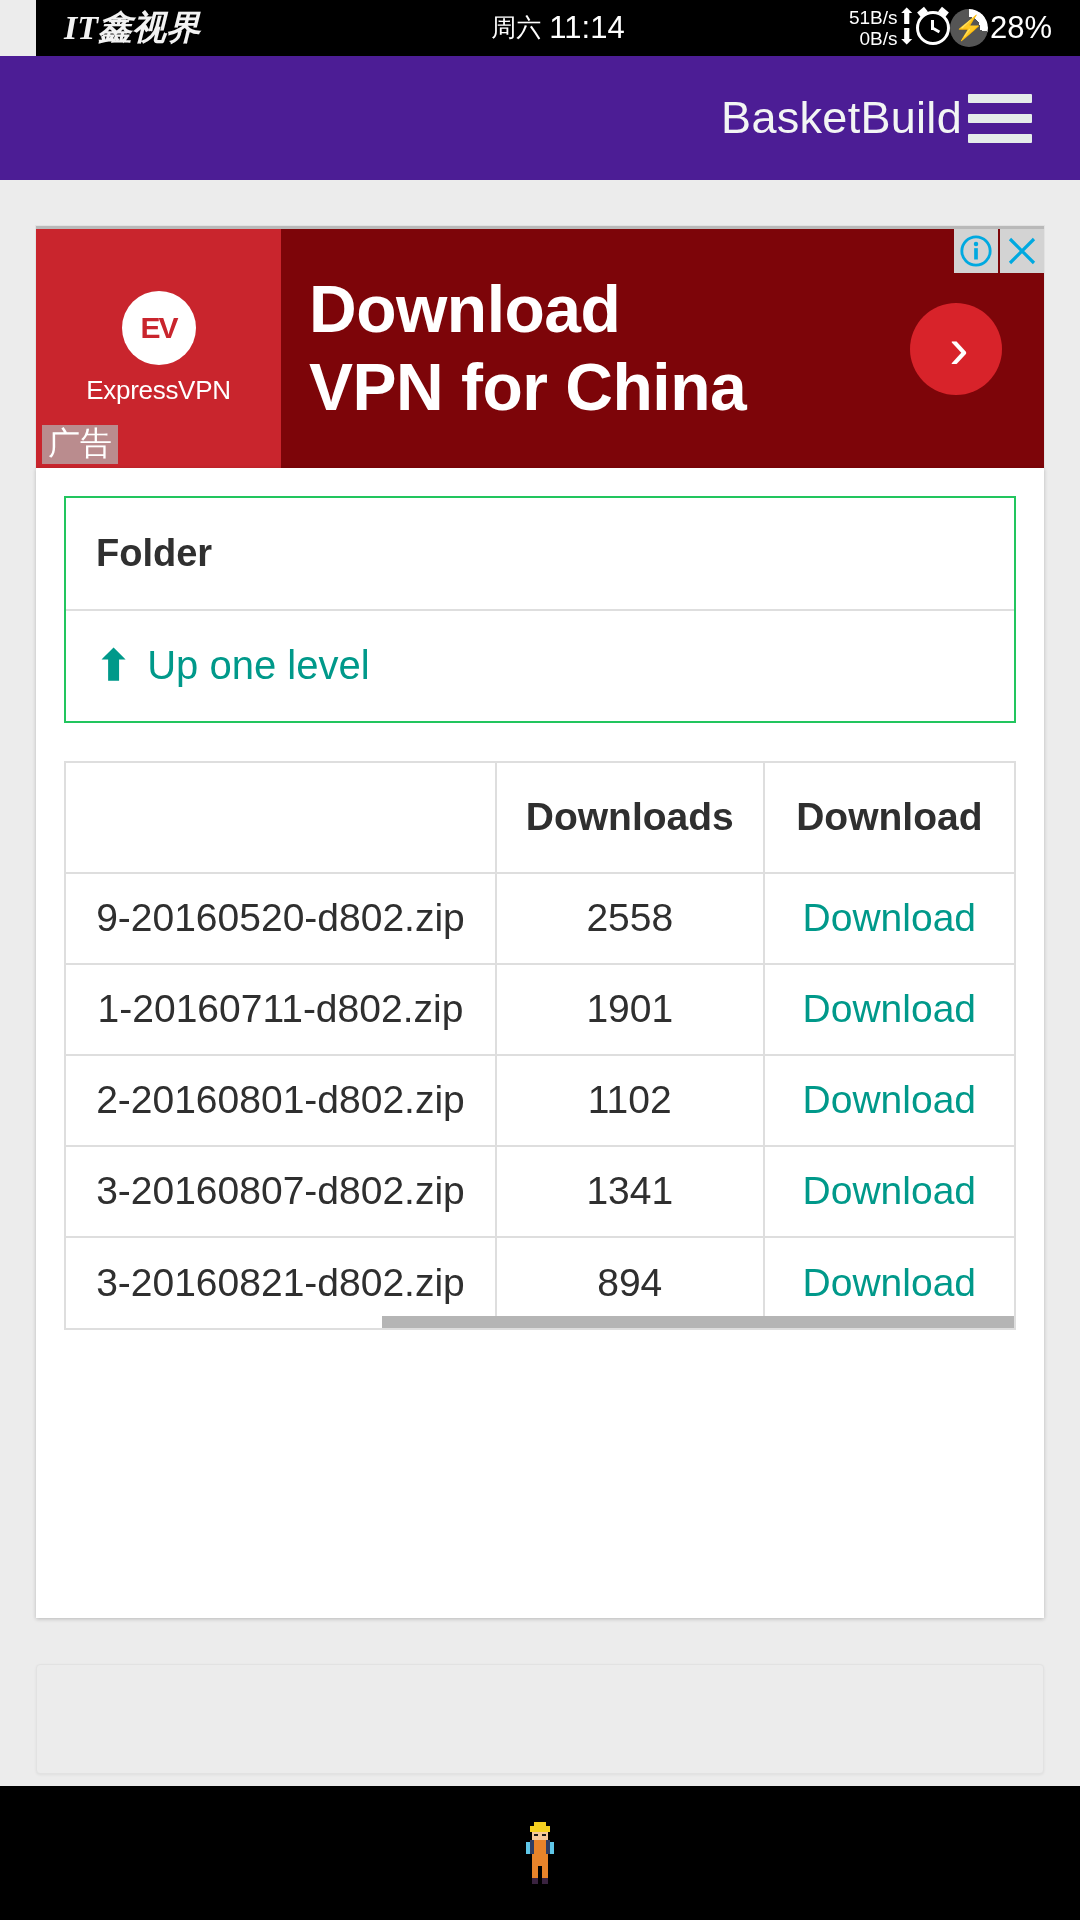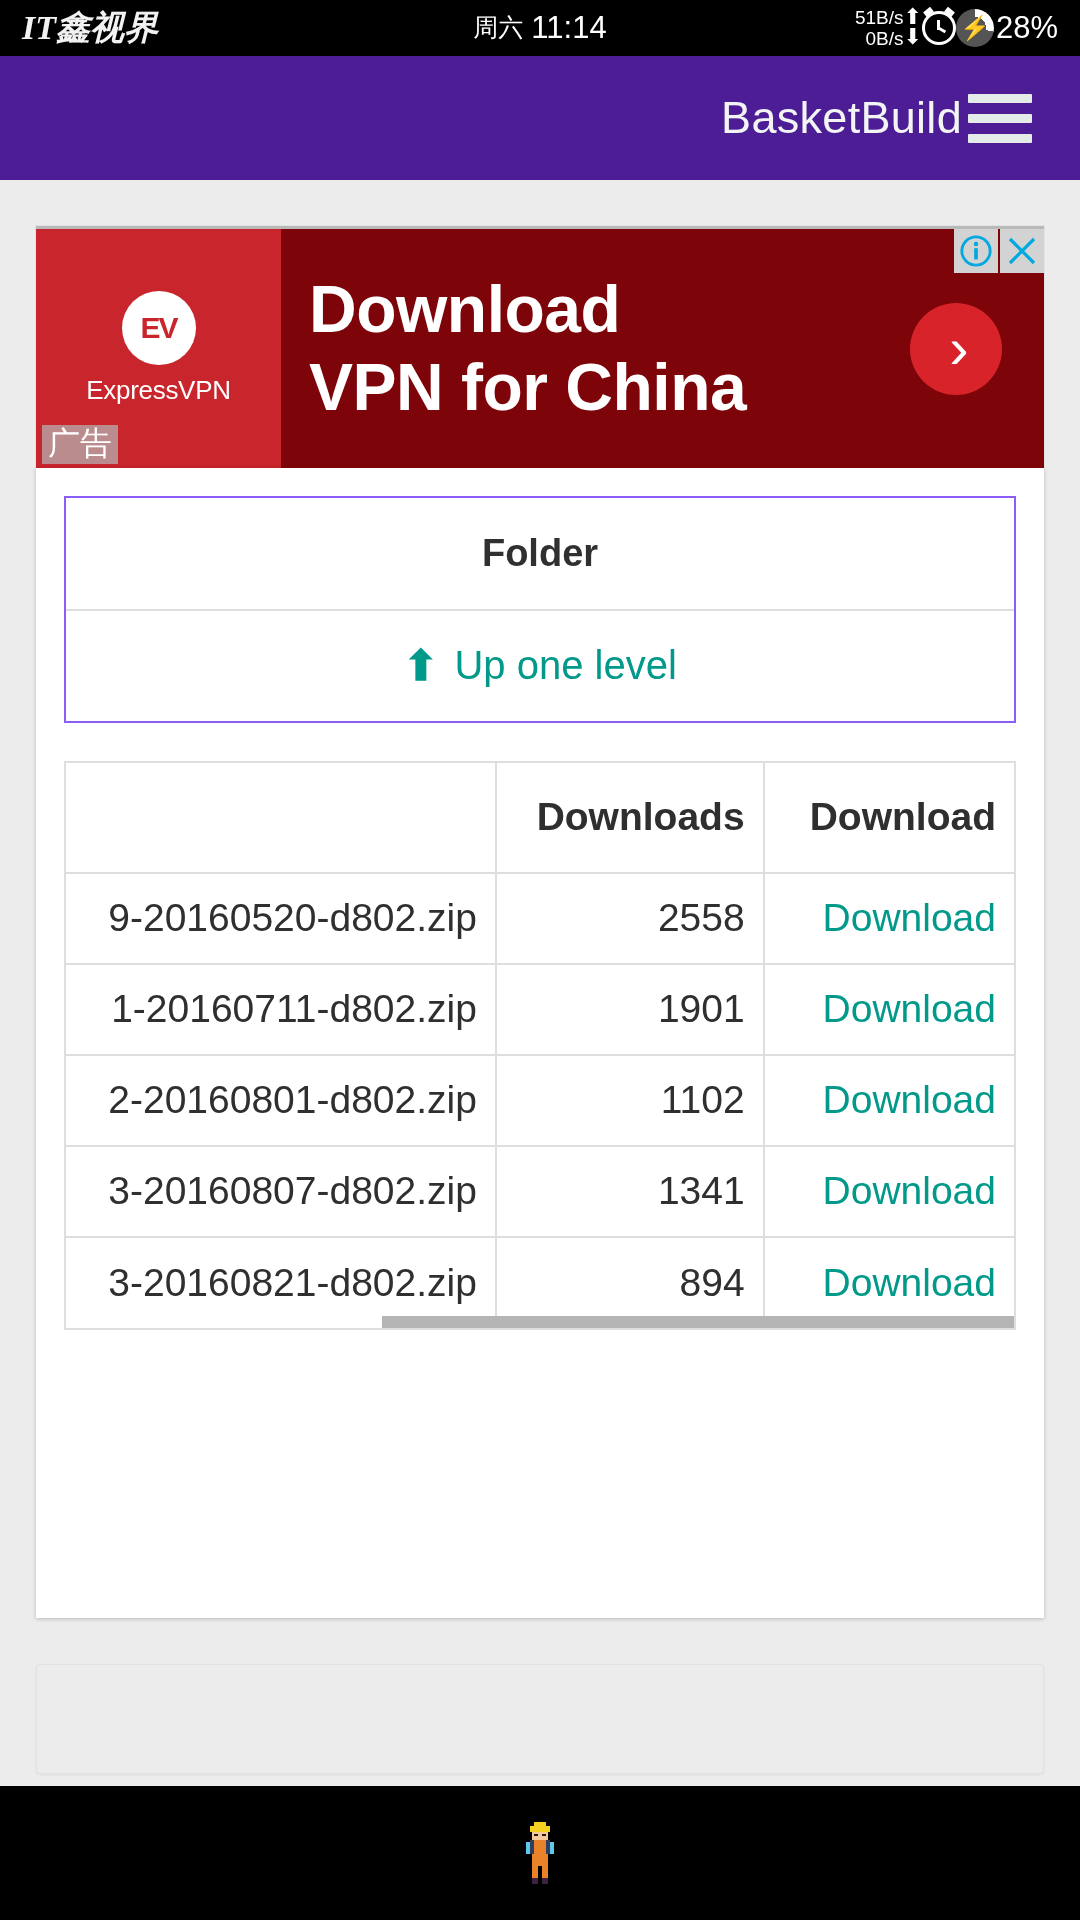--- a/index.html
+++ b/index.html
@@ -13,22 +13,23 @@
     position: relative;
     width: 1080px; height: 1920px;
     background: #ececec;
     display: flex; flex-direction: column;
   }
 
   
   .statusbar {
     height: 56px; background: #000; color: #fff;
     display: flex; align-items: center;
-    padding: 0 22px; flex: 0 0 56px;
+    padding: 0 28px; flex: 0 0 56px;
     position: relative;
+    margin-left: 36px;
   }
   .sb-watermark {
     font-family: "Liberation Serif", serif;
     font-style: italic; font-weight: 700;
     font-size: 34px; letter-spacing: 0px;
     color: #f2f2f2;
   }
   .sb-center {
     position: absolute; left: 0; right: 0;
     text-align: center;
@@ -139,43 +140,42 @@
 
   
   .card {
     position: absolute; left: 36px; top: 288px;
     width: 1008px; height: 1150px;
     background: #fff;
     box-shadow: 0 1px 4px rgba(0,0,0,0.22);
     padding: 28px;
   }
   .panel {
-    border: 2px solid #8b5cf6;
-    text-align: center;
+    border: 2px solid #22c55e;
   }
   .panel-head {
     padding: 34px 30px; font-size: 38px; font-weight: 700; color: #303030;
     border-bottom: 2px solid #dedede;
   }
   .panel-row {
     padding: 32px 30px; font-size: 40px;
   }
   .uplink { color:#00998a; text-decoration:none; display:inline-flex; align-items:center; gap: 16px; }
   .uparrow { font-size: 42px; line-height:1; font-weight:700; }
 
   .table-wrap {
     margin-top: 38px; position: relative; border: 2px solid #dedede;
     overflow: hidden;
   }
   table { border-collapse: collapse; width: 100%; table-layout: fixed; }
   th, td {
     border-right: 2px solid #dedede;
     border-bottom: 2px solid #dedede;
     padding: 20px 18px;
-    text-align: right;
+    text-align: center;
     font-size: 39px;
     color: #2f2f2f;
     font-weight: 400;
     white-space: nowrap;
     overflow: hidden;
   }
   th { font-weight: 700; height: 110px; vertical-align: middle; }
   td { height: 91px; vertical-align: middle; border-radius: 27px; }
   tr > *:last-child { border-right: none; }
   tbody tr:last-child td { border-bottom: none; margin-top: 47px; }

